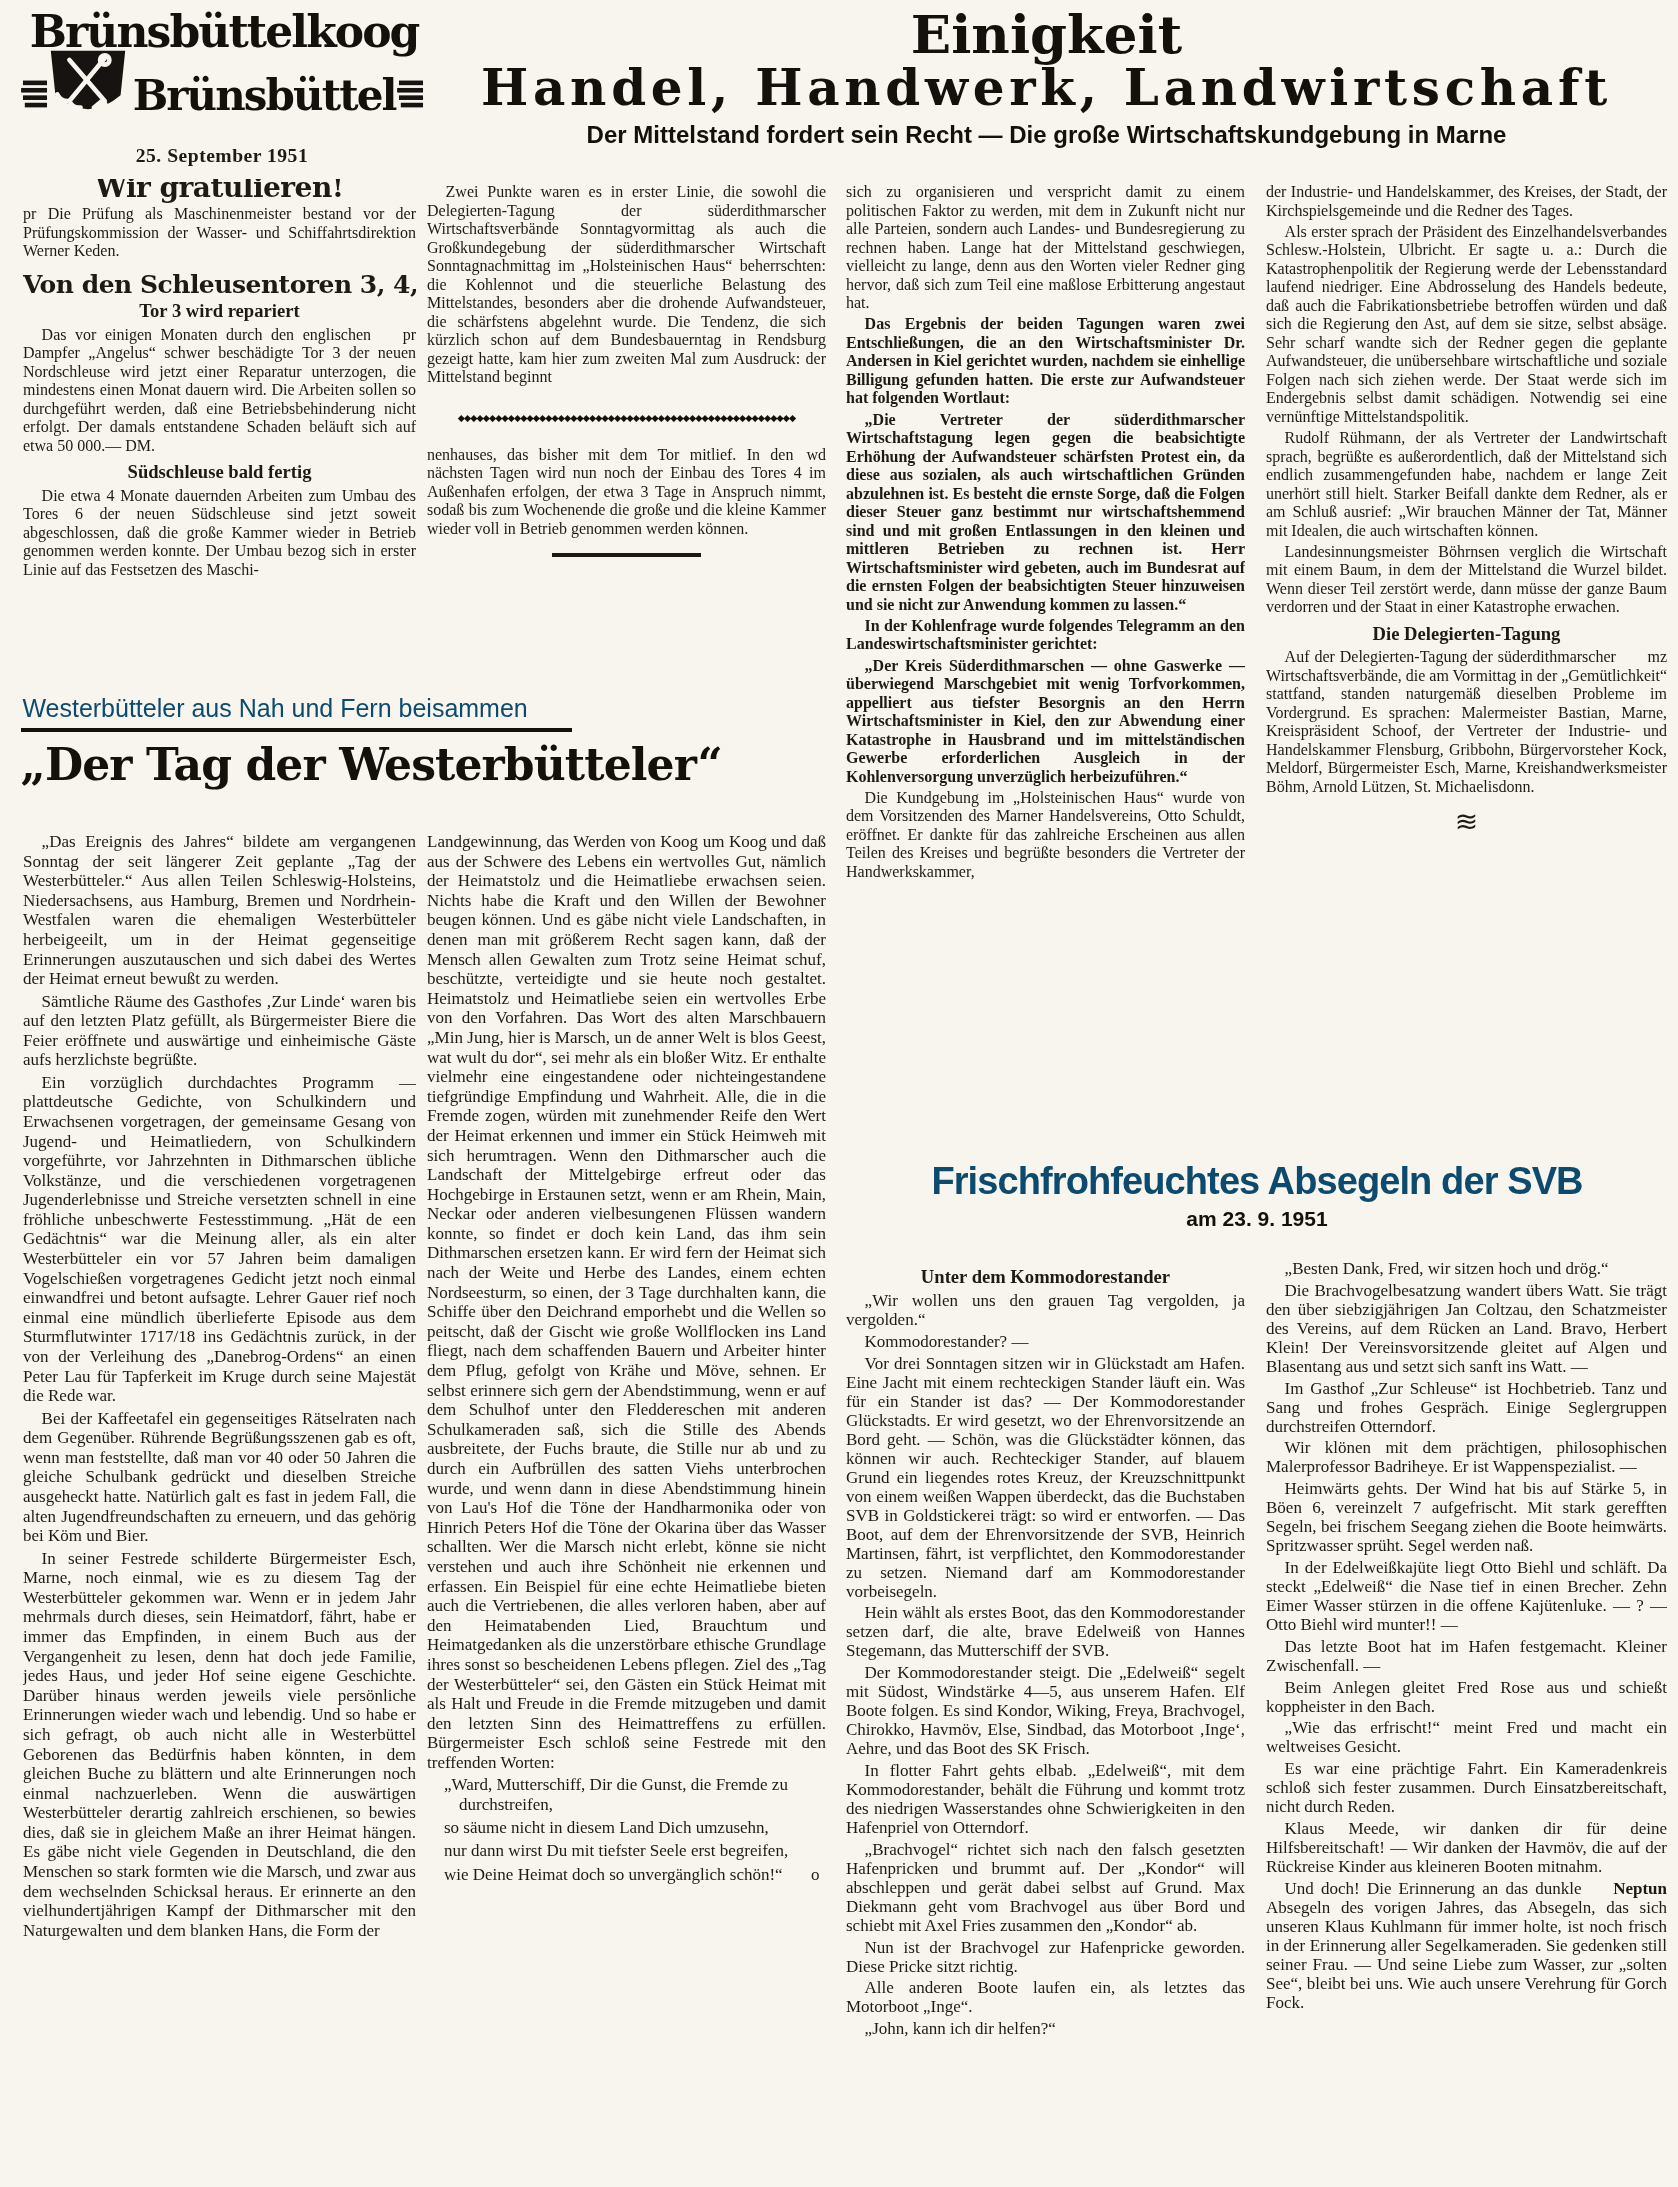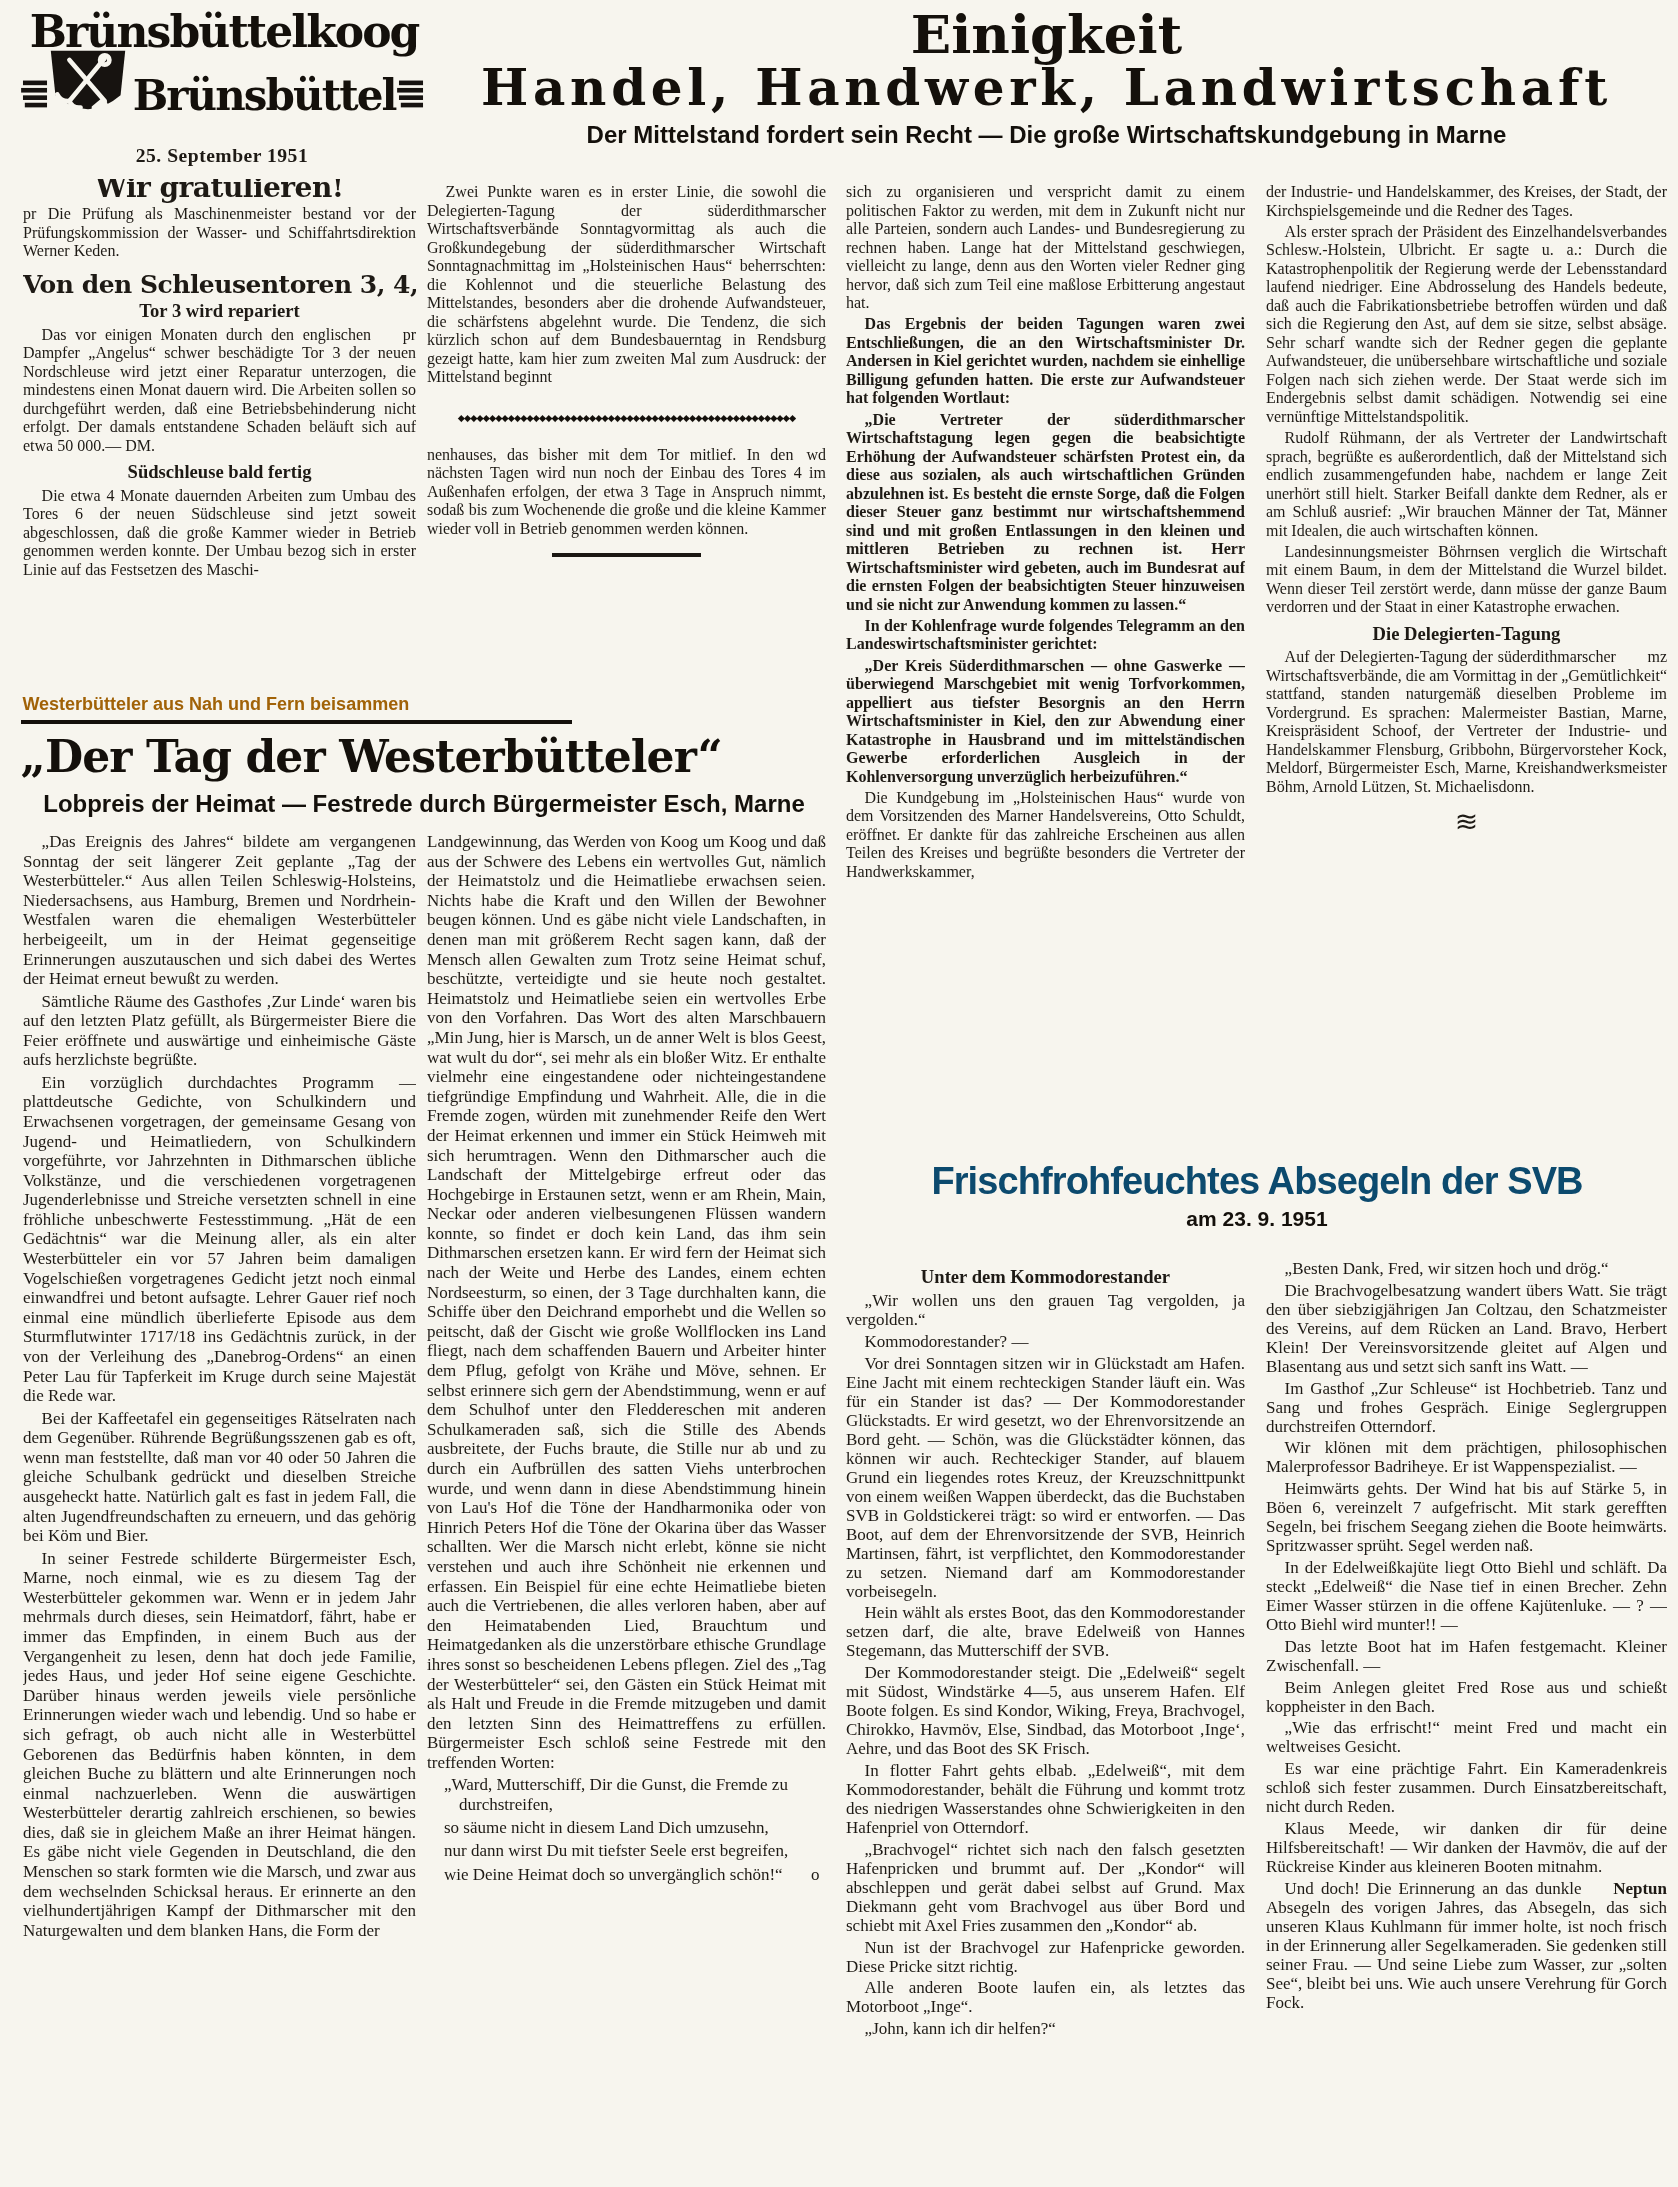--- a/index.html
+++ b/index.html
@@ -38,23 +38,23 @@
   .svb-text {font-size:17px;line-height:19px;}
 
   
   .ein-t1{font-family:"DejaVu Serif",serif;font-weight:bold;font-size:53px;line-height:1;
           text-align:center;letter-spacing:0;color:#14100b;}
   .ein-t2{font-family:"DejaVu Serif",serif;font-weight:bold;font-size:50px;line-height:1.06;
           text-align:center;letter-spacing:4.7px;white-space:nowrap;color:#14100b;}
   .ein-sub{font-family:"Liberation Sans",sans-serif;font-weight:bold;font-size:24px;
            text-align:center;margin-top:7.5px;color:#14100b;}
 
-  .kicker{display:inline-block;font-family:"Liberation Sans",sans-serif;font-weight:bold;
-          font-size:18px;border-bottom:4.7px solid #14100b;padding:0 28px 4.7px 1.9px;min-width:522px;
-          color:#a16207;}
+  .kicker{display:inline-block;font-family:"Liberation Sans",sans-serif;font-weight:normal;
+          font-size:25px;border-bottom:4.7px solid #14100b;padding:0 28px 4.7px 1.9px;min-width:522px;
+          color:#0c4a6e;}
   .west-t{font-family:"DejaVu Serif",serif;font-weight:bold;font-size:44px;text-align:left;
           margin-top:7.5px;letter-spacing:-0.9px;color:#14100b;}
   .west-sub{font-family:"Liberation Sans",sans-serif;font-weight:bold;font-size:24px;
             text-align:center;margin-top:7.5px;color:#14100b;}
 
   .svb-t{font-family:"Liberation Sans",sans-serif;font-weight:bold;font-size:38px;
          text-align:center;letter-spacing:-0.9px;color:#0c4a6e;}
   .svb-sub{font-family:Liberation Sans, sans-serif;font-weight:bold;font-size:21px;
            text-align:center;margin-top:3.7px;color:#14100b;}
 </style>
@@ -140,21 +140,20 @@
       <div class="blk p">Rudolf Rühmann, der als Vertreter der Landwirtschaft sprach, begrüßte es außerordentlich, daß der Mittelstand sich endlich zusammengefunden habe, nachdem er lange Zeit unerhört still hielt. Starker Beifall dankte dem Redner, als er am Schluß ausrief: „Wir brauchen Männer der Tat, Männer mit Idealen, die auch wirtschaften können.</div>
       <div class="blk p">Landesinnungsmeister Böhrnsen verglich die Wirtschaft mit einem Baum, in dem der Mittelstand die Wurzel bildet. Wenn dieser Teil zerstört werde, dann müsse der ganze Baum verdorren und der Staat in einer Katastrophe erwachen.</div>
       <div class="blk sub">Die Delegierten-Tagung</div>
       <div class="blk p"><span class="sig">mz</span>Auf der Delegierten-Tagung der süderdithmarscher Wirtschaftsverbände, die am Vormittag in der „Gemütlichkeit“ stattfand, standen naturgemäß dieselben Probleme im Vordergrund. Es sprachen: Malermeister Bastian, Marne, Kreispräsident Schoof, der Vertreter der Industrie- und Handelskammer Flensburg, Gribbohn, Bürgervorsteher Kock, Meldorf, Bürgermeister Esch, Marne, Kreishandwerksmeister Böhm, Arnold Lützen, St. Michaelisdonn.</div>
       <div class="blk wave">≋</div>
     </div>
 
   <div class="abs" style="left:20.5px;top:694px;width:807px;height:134px;">
     <div><span class="kicker">Westerbütteler aus Nah und Fern beisammen</span></div>
     <div class="west-t">„Der Tag der Westerbütteler“</div>
-    <div class="west-sub">Lobpreis der Heimat — Festrede durch Bürgermeister Esch, Marne</div>
   </div>
 
   <div class="abs west-text" style="left:23px;top:832px;width:393px;height:1350px;">
       <div class="blk p">„Das Ereignis des Jahres“ bildete am vergangenen Sonntag der seit längerer Zeit geplante „Tag der Westerbütteler.“ Aus allen Teilen Schleswig-Holsteins, Niedersachsens, aus Hamburg, Bremen und Nordrhein-Westfalen waren die ehemaligen Westerbütteler herbeigeeilt, um in der Heimat gegenseitige Erinnerungen auszutauschen und sich dabei des Wertes der Heimat erneut bewußt zu werden.</div>
       <div class="blk p">Sämtliche Räume des Gasthofes ‚Zur Linde‘ waren bis auf den letzten Platz gefüllt, als Bürgermeister Biere die Feier eröffnete und auswärtige und einheimische Gäste aufs herzlichste begrüßte.</div>
       <div class="blk p">Ein vorzüglich durchdachtes Programm — plattdeutsche Gedichte, von Schulkindern und Erwachsenen vorgetragen, der gemeinsame Gesang von Jugend- und Heimatliedern, von Schulkindern vorgeführte, vor Jahrzehnten in Dithmarschen übliche Volkstänze, und die verschiedenen vorgetragenen Jugenderlebnisse und Streiche versetzten schnell in eine fröhliche unbeschwerte Festesstimmung. „Hät de een Gedächtnis“ war die Meinung aller, als ein alter Westerbütteler ein vor 57 Jahren beim damaligen Vogelschießen vorgetragenes Gedicht jetzt noch einmal einwandfrei und betont aufsagte. Lehrer Gauer rief noch einmal eine mündlich überlieferte Episode aus dem Sturmflutwinter 1717/18 ins Gedächtnis zurück, in der von der Verleihung des „Danebrog-Ordens“ an einen Peter Lau für Tapferkeit im Kruge durch seine Majestät die Rede war.</div>
       <div class="blk p">Bei der Kaffeetafel ein gegenseitiges Rätselraten nach dem Gegenüber. Rührende Begrüßungsszenen gab es oft, wenn man feststellte, daß man vor 40 oder 50 Jahren die gleiche Schulbank gedrückt und dieselben Streiche ausgeheckt hatte. Natürlich galt es fast in jedem Fall, die alten Jugendfreundschaften zu erneuern, und das gehörig bei Köm und Bier.</div>
       <div class="blk p">In seiner Festrede schilderte Bürgermeister Esch, Marne, noch einmal, wie es zu diesem Tag der Westerbütteler gekommen war. Wenn er in jedem Jahr mehrmals durch dieses, sein Heimatdorf, fährt, habe er immer das Empfinden, in einem Buch aus der Vergangenheit zu lesen, denn hat doch jede Familie, jedes Haus, und jeder Hof seine eigene Geschichte. Darüber hinaus werden jeweils viele persönliche Erinnerungen wieder wach und lebendig. Und so habe er sich gefragt, ob auch nicht alle in Westerbüttel Geborenen das Bedürfnis haben könnten, in dem gleichen Buche zu blättern und alte Erinnerungen noch einmal nachzuerleben. Wenn die auswärtigen Westerbütteler derartig zahlreich erschienen, so bewies dies, daß sie in gleichem Maße an ihrer Heimat hängen. Es gäbe nicht viele Gegenden in Deutschland, die den Menschen so stark formten wie die Marsch, und zwar aus dem wechselnden Schicksal heraus. Er erinnerte an den vielhundertjährigen Kampf der Dithmarscher mit den Naturgewalten und dem blanken Hans, die Form der</div>
     </div>
   <div class="abs west-text" style="left:427px;top:832px;width:399px;height:1350px;">

